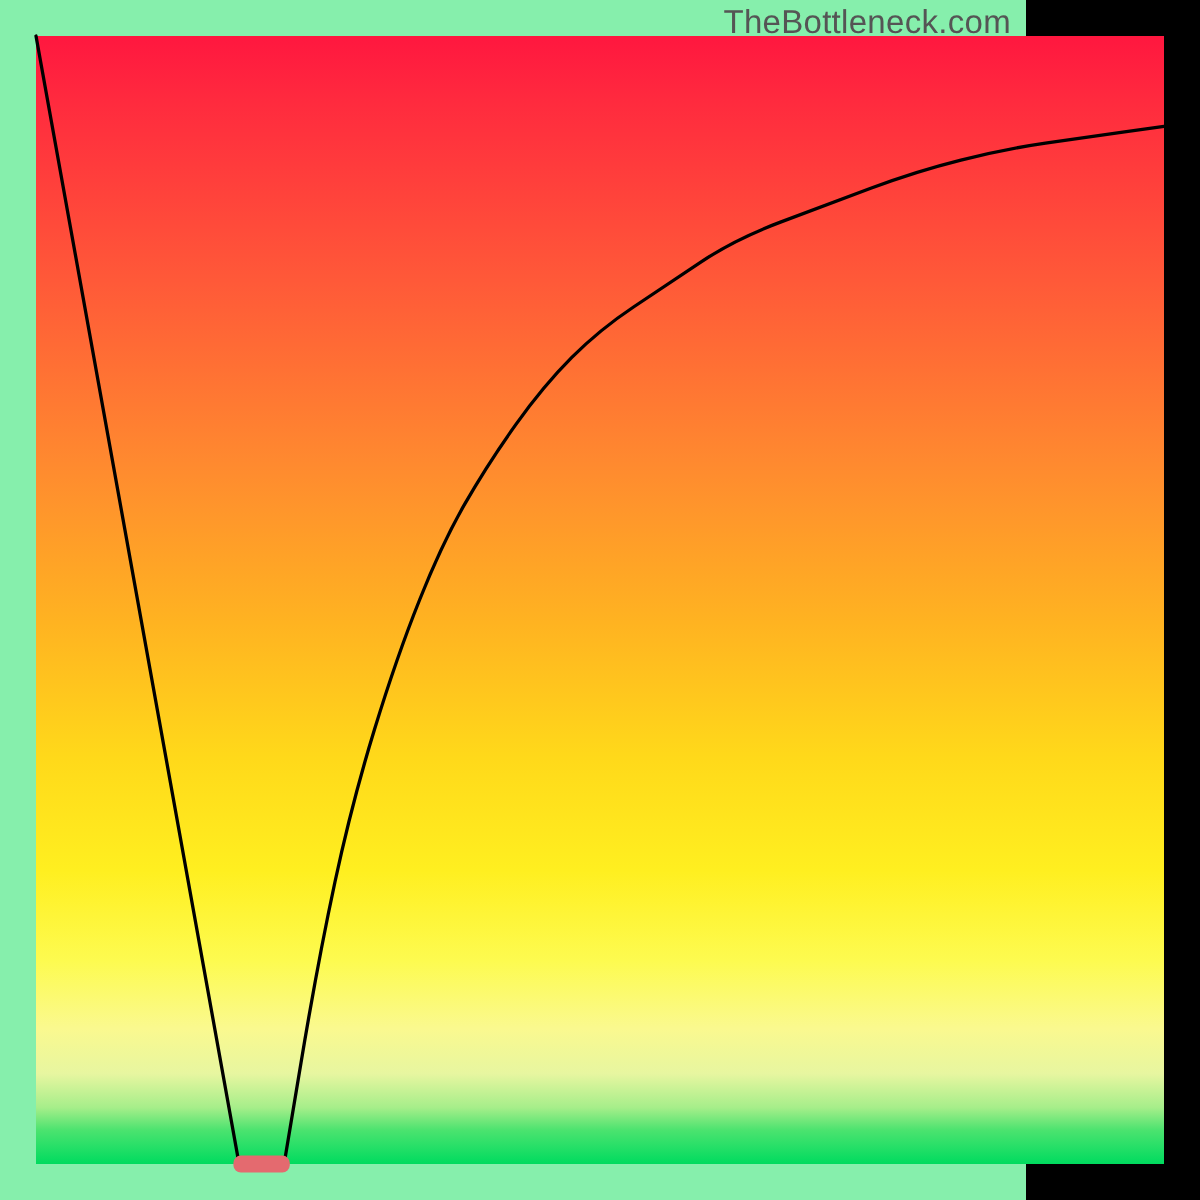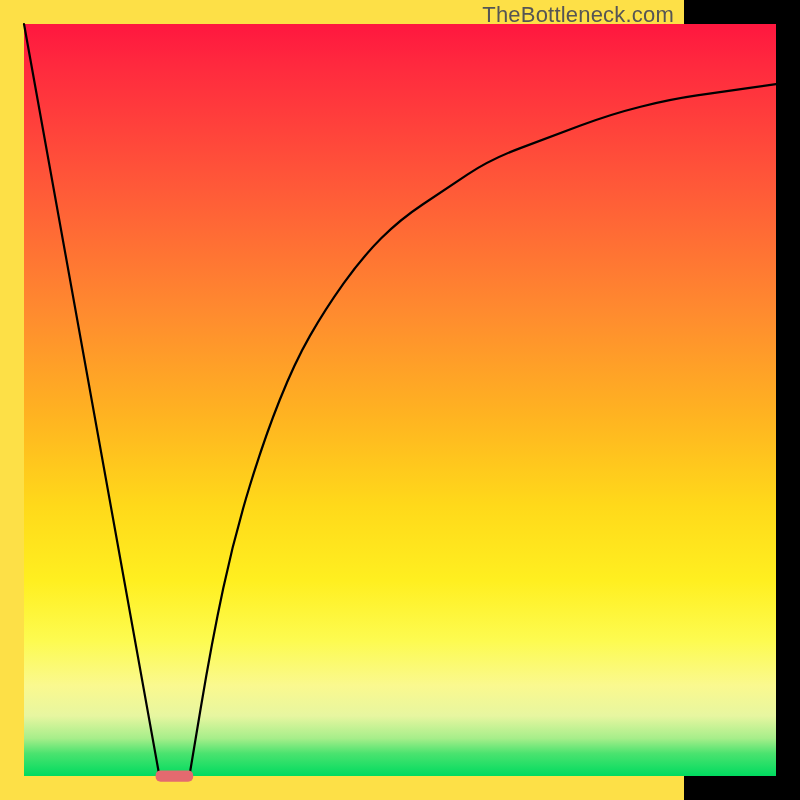--- a/index.html
+++ b/index.html
@@ -8,21 +8,21 @@
     width: 800px;
     height: 800px;
     overflow: hidden;
     background: #000;
     font-family: Arial, Helvetica, sans-serif;
   }
   .frame {
     position: relative;
     width: 684px;
     height: 800px;
-    background: #fde047;
+    background: #86efac;
   }
   .plot-area {
     position: absolute;
     left: 24px;
     top: 24px;
     width: 752px;
     height: 752px;
     
     background: linear-gradient(
       to bottom,

